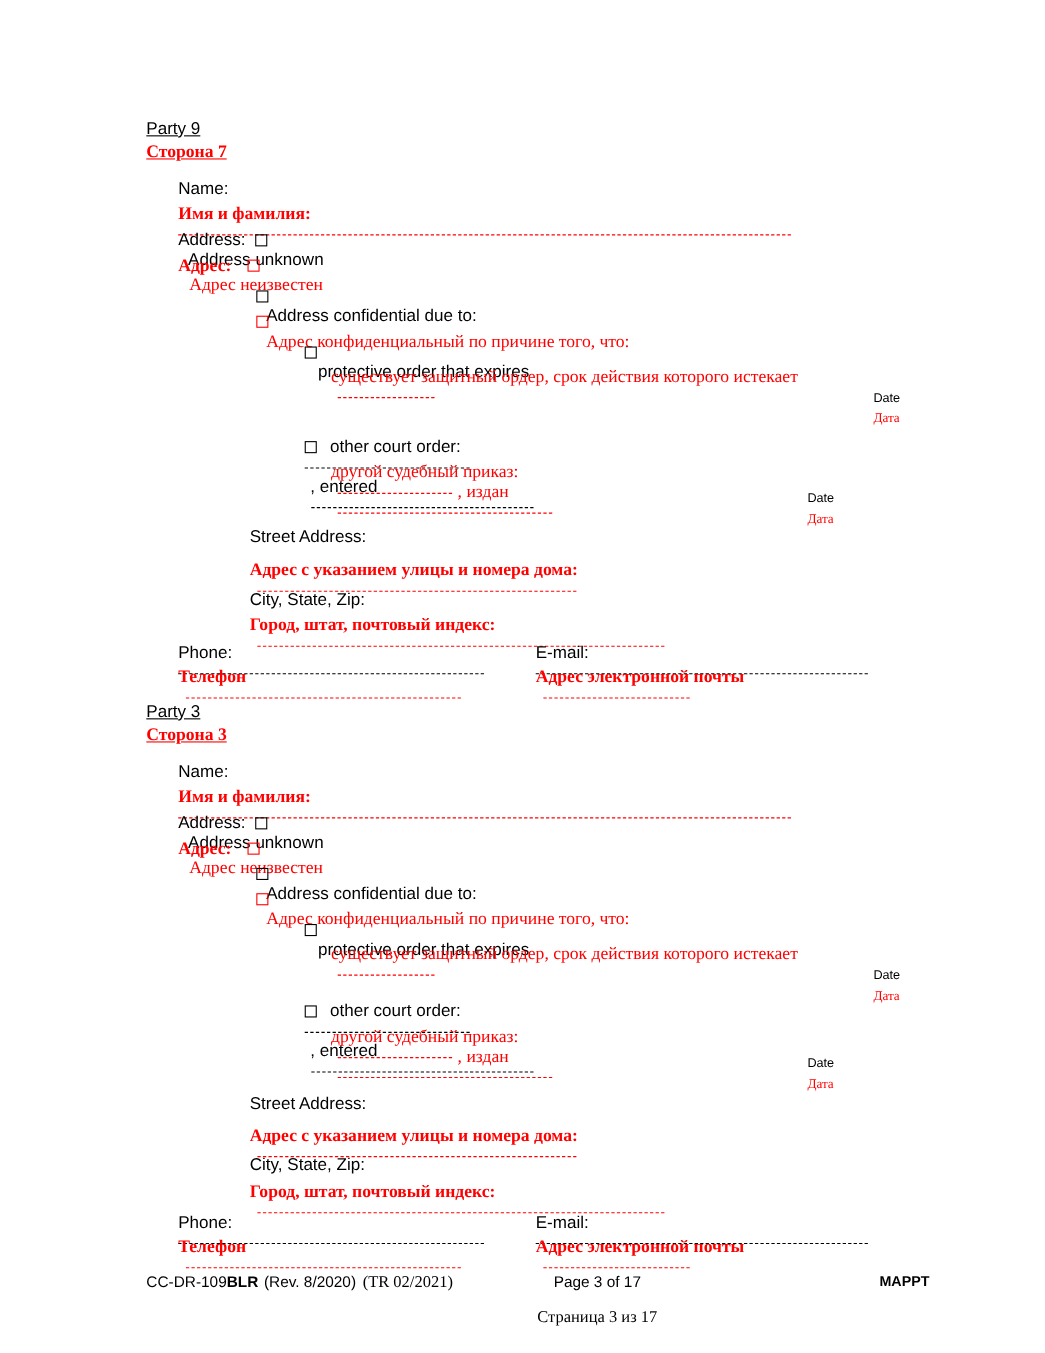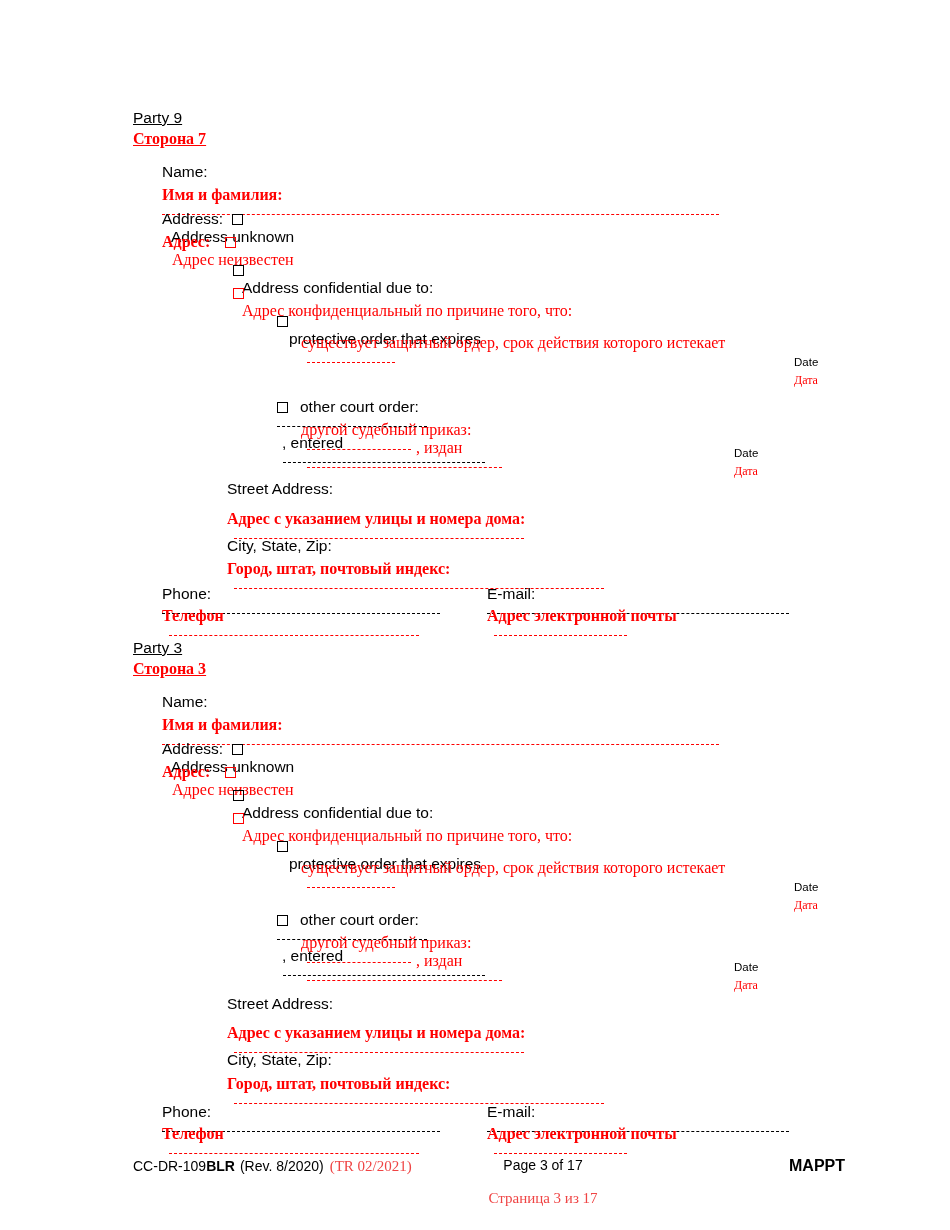--- a/index.html
+++ b/index.html
@@ -81,21 +81,21 @@
   
   .footer-en {
     font-family: "Liberation Sans", sans-serif;
     font-size: 14px;
     color: #000000;
     white-space: pre;
   }
   .footer-ru {
     font-family: "Liberation Serif", serif;
     font-size: 15px;
-    color: #ef4444;
+    color: #000000;
     white-space: pre;
   }
   .bold { font-weight: bold; }
 </style>
 </head>
 <body>
 
 <div class="page">
 
   <div class="abs" style="left:133px; top:110px;">
@@ -240,15 +240,15 @@
 
   <div class="abs" style="left:133px; top:1157px;">
     <span class="footer-en">CC-DR-109</span><span class="footer-en bold">BLR</span><span class="footer-en" style="margin-left:5px;">(Rev. 8/2020)</span><span class="footer-ru" style="margin-left:6px;">(TR 02/2021)</span>
   </div>
 
   <div class="abs" style="left:443px; top:1157px; width:200px; text-align:center;">
     <div class="footer-en" style="text-align:center;">Page 3 of 17</div>
     <div class="footer-ru" style="text-align:center; margin-top:17px;">Страница 3 из 17</div>
   </div>
 
-  <div class="abs footer-en bold" style="left:695px; top:1157px; width:150px; text-align:right; font-size:16px;">MAPPT</div>
+  <div class="abs footer-en bold" style="left:695px; top:1157px; width:150px; text-align:right; font-size:13px;">MAPPT</div>
 
 </div>
 
 </body></html>

